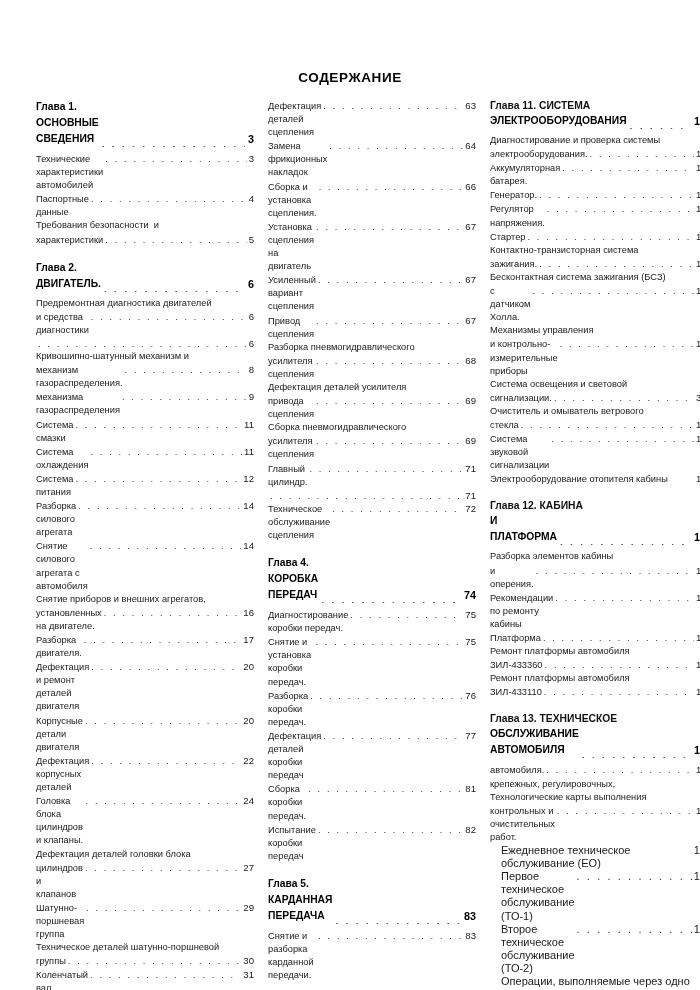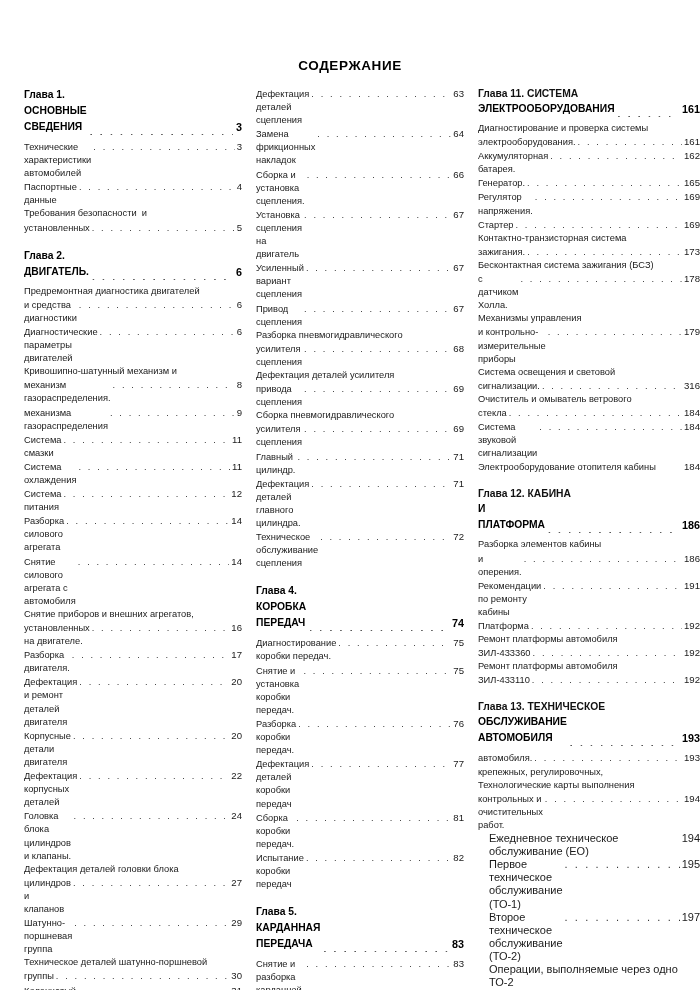--- a/index.html
+++ b/index.html
@@ -12,21 +12,21 @@
     height: 990px;
     font-family: "Liberation Sans", sans-serif;
     color: #111111;
     position: relative;
     overflow: hidden;
   }
   #page {
     width: 700px;
     height: 990px;
     box-sizing: border-box;
-    padding: 0;
+    padding: 12px;
     position: relative;
   }
   .page-title {
     text-align: center;
     font-size: 13.5px;
     font-weight: bold;
     letter-spacing: 0.6px;
     margin: 0;
     padding-top: 58px;
     padding-bottom: 14px;
@@ -150,21 +150,21 @@
               <span class="ttl">Паспортные данные</span>
               <span class="leader">. . . . . . . . . . . . . . . . . . . . . . . . . . . . . . . . . . . . . . . . . . . . . . . . . . . . . . . . .</span>
               <span class="pg">4</span>
             </div>
           </div>
           <div class="entry-block">
             <div class="entry">
               <span class="ttl">Требования безопасности  и</span>
             </div>
             <div class="entry cont">
-              <span class="ttl">установленных</span>
+              <span class="ttl">характеристики</span>
               <span class="leader">. . . . . . . . . . . . . . . . . . . . . . . . . . . . . . . . . . . . . . . . . . . . . . . . . . . . . . . . .</span>
               <span class="pg">5</span>
             </div>
           </div>
         </div>
         <div class="chapter">
           <div class="chap-line">
             <span class="ttl">Глава 2. ДВИГАТЕЛЬ.</span>
             <span class="leader">. . . . . . . . . . . . . . . . . . . . . . . . . . . . . . . . . . . . . . . . . . . . . . . . . . . . . . . . .</span>
             <span class="pg">6</span>
@@ -175,21 +175,20 @@
               <span class="ttl">Предремонтная диагностика двигателей</span>
             </div>
             <div class="entry cont">
               <span class="ttl">и средства диагностики</span>
               <span class="leader">. . . . . . . . . . . . . . . . . . . . . . . . . . . . . . . . . . . . . . . . . . . . . . . . . . . . . . . . .</span>
               <span class="pg">6</span>
             </div>
           </div>
           <div class="entry-block">
             <div class="entry">
-              <span class="ttl">Диагностические параметры двигателей</span>
               <span class="leader">. . . . . . . . . . . . . . . . . . . . . . . . . . . . . . . . . . . . . . . . . . . . . . . . . . . . . . . . .</span>
               <span class="pg">6</span>
             </div>
           </div>
           <div class="entry-block">
             <div class="entry">
               <span class="ttl">Кривошипно-шатунный механизм и</span>
             </div>
             <div class="entry cont">
               <span class="ttl">механизм газораспределения.</span>
@@ -396,21 +395,20 @@
           </div>
           <div class="entry-block">
             <div class="entry">
               <span class="ttl">Главный цилиндр.</span>
               <span class="leader">. . . . . . . . . . . . . . . . . . . . . . . . . . . . . . . . . . . . . . . . . . . . . . . . . . . . . . . . .</span>
               <span class="pg">71</span>
             </div>
           </div>
           <div class="entry-block">
             <div class="entry">
-              <span class="ttl">Дефектация деталей главного цилиндра.</span>
               <span class="leader">. . . . . . . . . . . . . . . . . . . . . . . . . . . . . . . . . . . . . . . . . . . . . . . . . . . . . . . . .</span>
               <span class="pg">71</span>
             </div>
           </div>
           <div class="entry-block">
             <div class="entry">
               <span class="ttl">Техническое обслуживание сцепления</span>
               <span class="leader">. . . . . . . . . . . . . . . . . . . . . . . . . . . . . . . . . . . . . . . . . . . . . . . . . . . . . . . . .</span>
               <span class="pg">72</span>
             </div>

